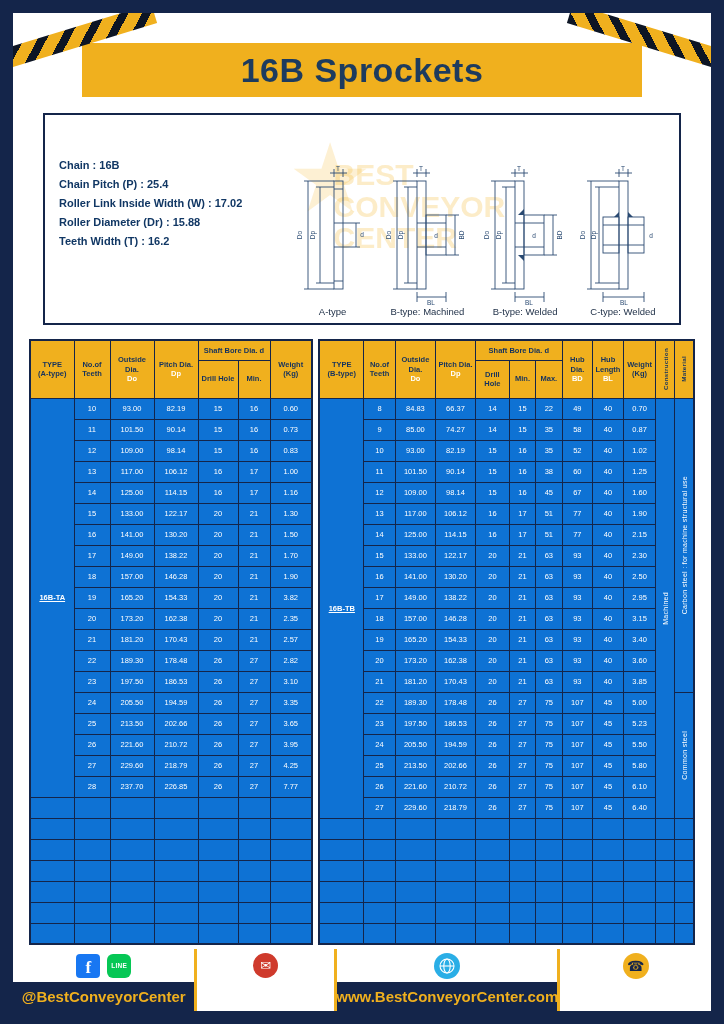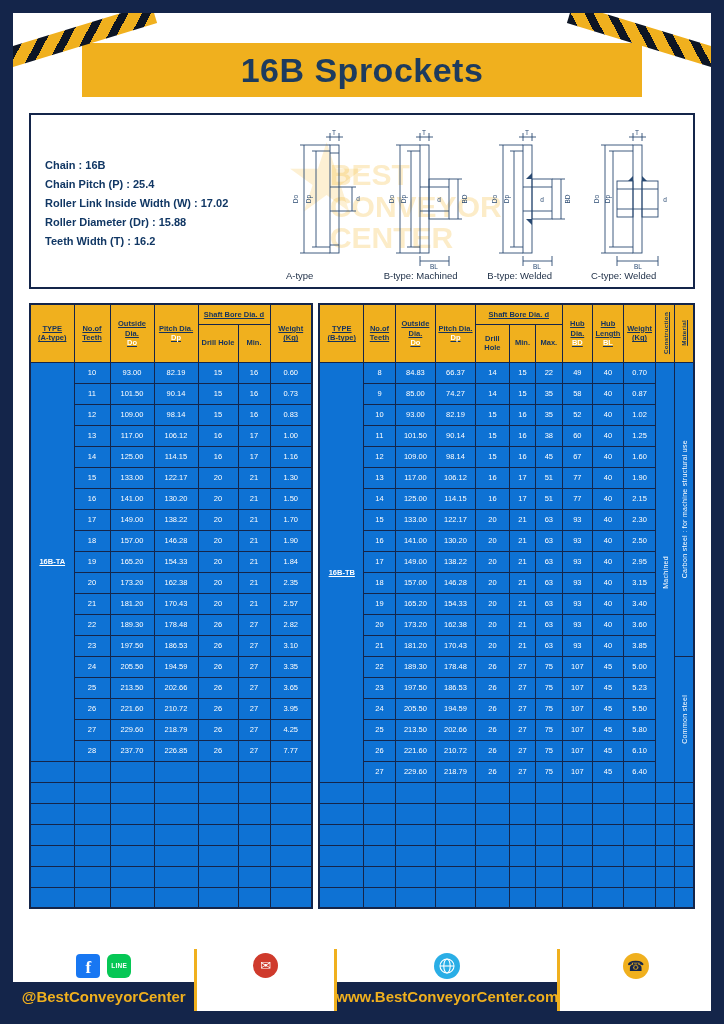--- a/index.html
+++ b/index.html
@@ -4,36 +4,36 @@
 <style>
   *{margin:0;padding:0;box-sizing:border-box;}
   html,body{width:724px;height:1024px;}
   body{background:#14254a;position:relative;overflow:hidden;font-family:"Liberation Sans",sans-serif;}
   .page{position:absolute;left:13px;top:13px;right:13px;bottom:13px;background:#fff;overflow:hidden;}
   .hazard{position:absolute;height:20px;z-index:5;}
   .hazard-left{width:175px;left:-30px;top:16px;transform:rotate(-17deg);background:repeating-linear-gradient(135deg,#0d1524 0 8px,#f0b01e 8px 20px);}
   .hazard-right{width:175px;right:-30px;top:16px;transform:rotate(17deg);background:repeating-linear-gradient(45deg,#0d1524 0 8px,#f0b01e 8px 20px);}
   .title-bar{width:560px;height:54px;margin:30px auto 16px;background:#f0b01e;display:flex;align-items:center;justify-content:center;}
   .title-bar h1{font-size:34px;color:#1d3b5e;font-weight:bold;letter-spacing:.5px;}
-  .spec-panel{margin:14px 16px 0;height:176px;border:2px solid #14254a;display:flex;position:relative;background:#fff;}
+  .spec-panel{margin:14px 30px 0;height:212px;border:2px solid #14254a;display:flex;position:relative;background:#fff;}
   .spec-left{width:37%;padding:44px 0 0 14px;}
   .spec-line{font-size:11px;font-weight:bold;color:#113764;margin-bottom:7px;white-space:nowrap;}
   .drawings{flex:1;display:flex;align-items:flex-end;justify-content:space-between;padding:8px 10px 6px;position:relative;}
-  .drawing-col{display:flex;flex-direction:column;position:relative;z-index:2;}
+  .drawing-col{display:flex;flex-direction:column;align-items:center;position:relative;z-index:2;}
   .drawing-label{font-size:9.5px;color:#1b2c44;margin-top:1px;white-space:nowrap;}
   .watermark{position:absolute;left:8px;top:14px;width:320px;height:180px;z-index:1;pointer-events:none;}
   .wm-star{font-size:95px;color:rgba(243,178,34,.20);line-height:1;position:absolute;left:0;top:2px;}
   .wm-text{position:absolute;left:46px;top:30px;font-size:30px;font-weight:bold;color:rgba(243,178,34,.25);width:230px;line-height:1.05;}
   .tables{display:flex;gap:7px;margin:14px 16px 0;}
   .twrap-a{width:42.4%;}
   .twrap-b{flex:1;}
   table.sprocket{width:100%;border-collapse:collapse;table-layout:fixed;border:2px solid #14254a;}
   .sprocket th,.sprocket td{border:1px solid #14254a;text-align:center;vertical-align:middle;padding:0;overflow:hidden;}
   .sprocket th{background:#f0b01e;color:#14325e;font-weight:bold;font-size:7.5px;line-height:1.25;}
-  .sprocket thead tr:first-child th{height:20px;text-decoration:underline;}
+  .sprocket thead tr:first-child th{height:20px;}
   .sprocket thead tr:nth-child(2) th{height:38px;}
   .sprocket th span{display:block;}
   .sprocket th .sym{color:#ffffff;}
   .sprocket td{background:#0e72d4;color:#fff;font-size:7.5px;height:21px;}
   .type-cell{font-weight:bold;font-size:9px;text-decoration:underline;}
   .vert{writing-mode:vertical-rl;transform:rotate(180deg);margin:0 auto;white-space:nowrap;font-size:7px;letter-spacing:.3px;}
   th .vert{font-size:6.2px;}
   .footer{position:absolute;left:0;right:0;bottom:0;height:62px;display:flex;z-index:4;}
   .fcol{display:flex;flex-direction:column;}
   .fcol+.fcol{border-left:3px solid #f0b01e;}
@@ -333,21 +333,21 @@
               <td>20</td>
               <td>21</td>
               <td>1.90</td>
             </tr>
             <tr>
               <td>19</td>
               <td>165.20</td>
               <td>154.33</td>
               <td>20</td>
               <td>21</td>
-              <td>1.84</td>
+              <td>3.82</td>
             </tr>
             <tr>
               <td>20</td>
               <td>173.20</td>
               <td>162.38</td>
               <td>20</td>
               <td>21</td>
               <td>2.35</td>
             </tr>
             <tr>

